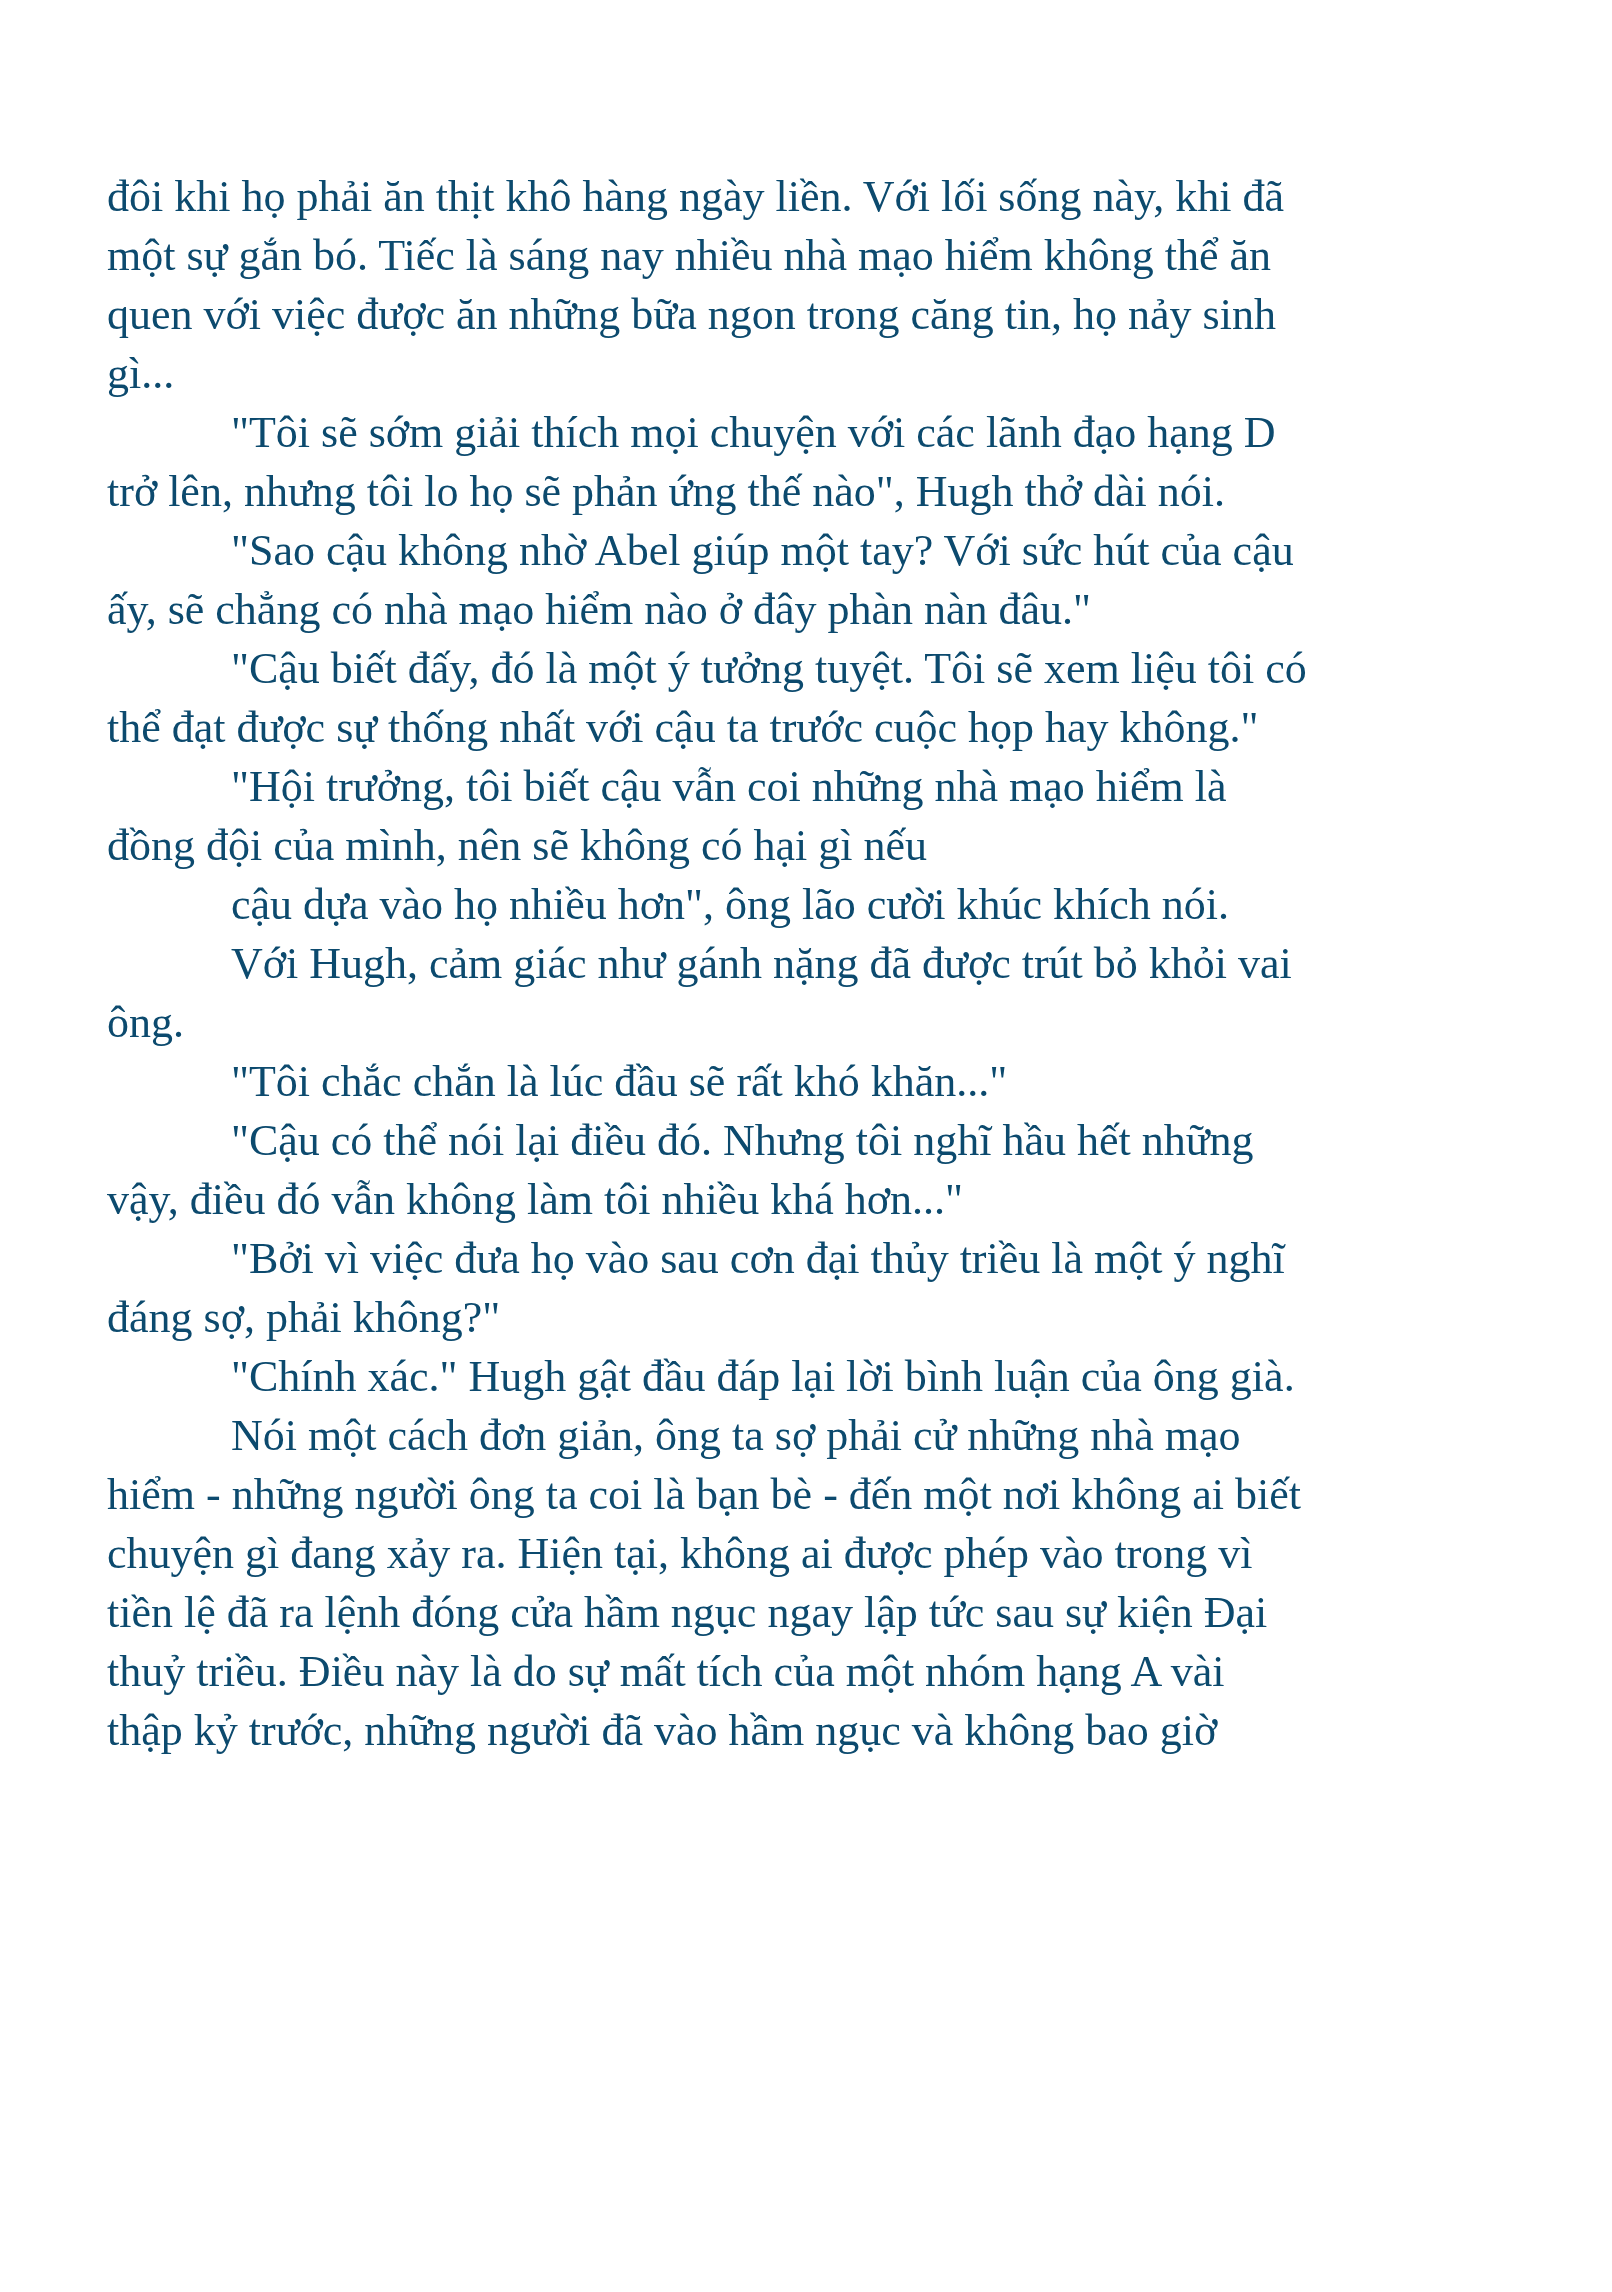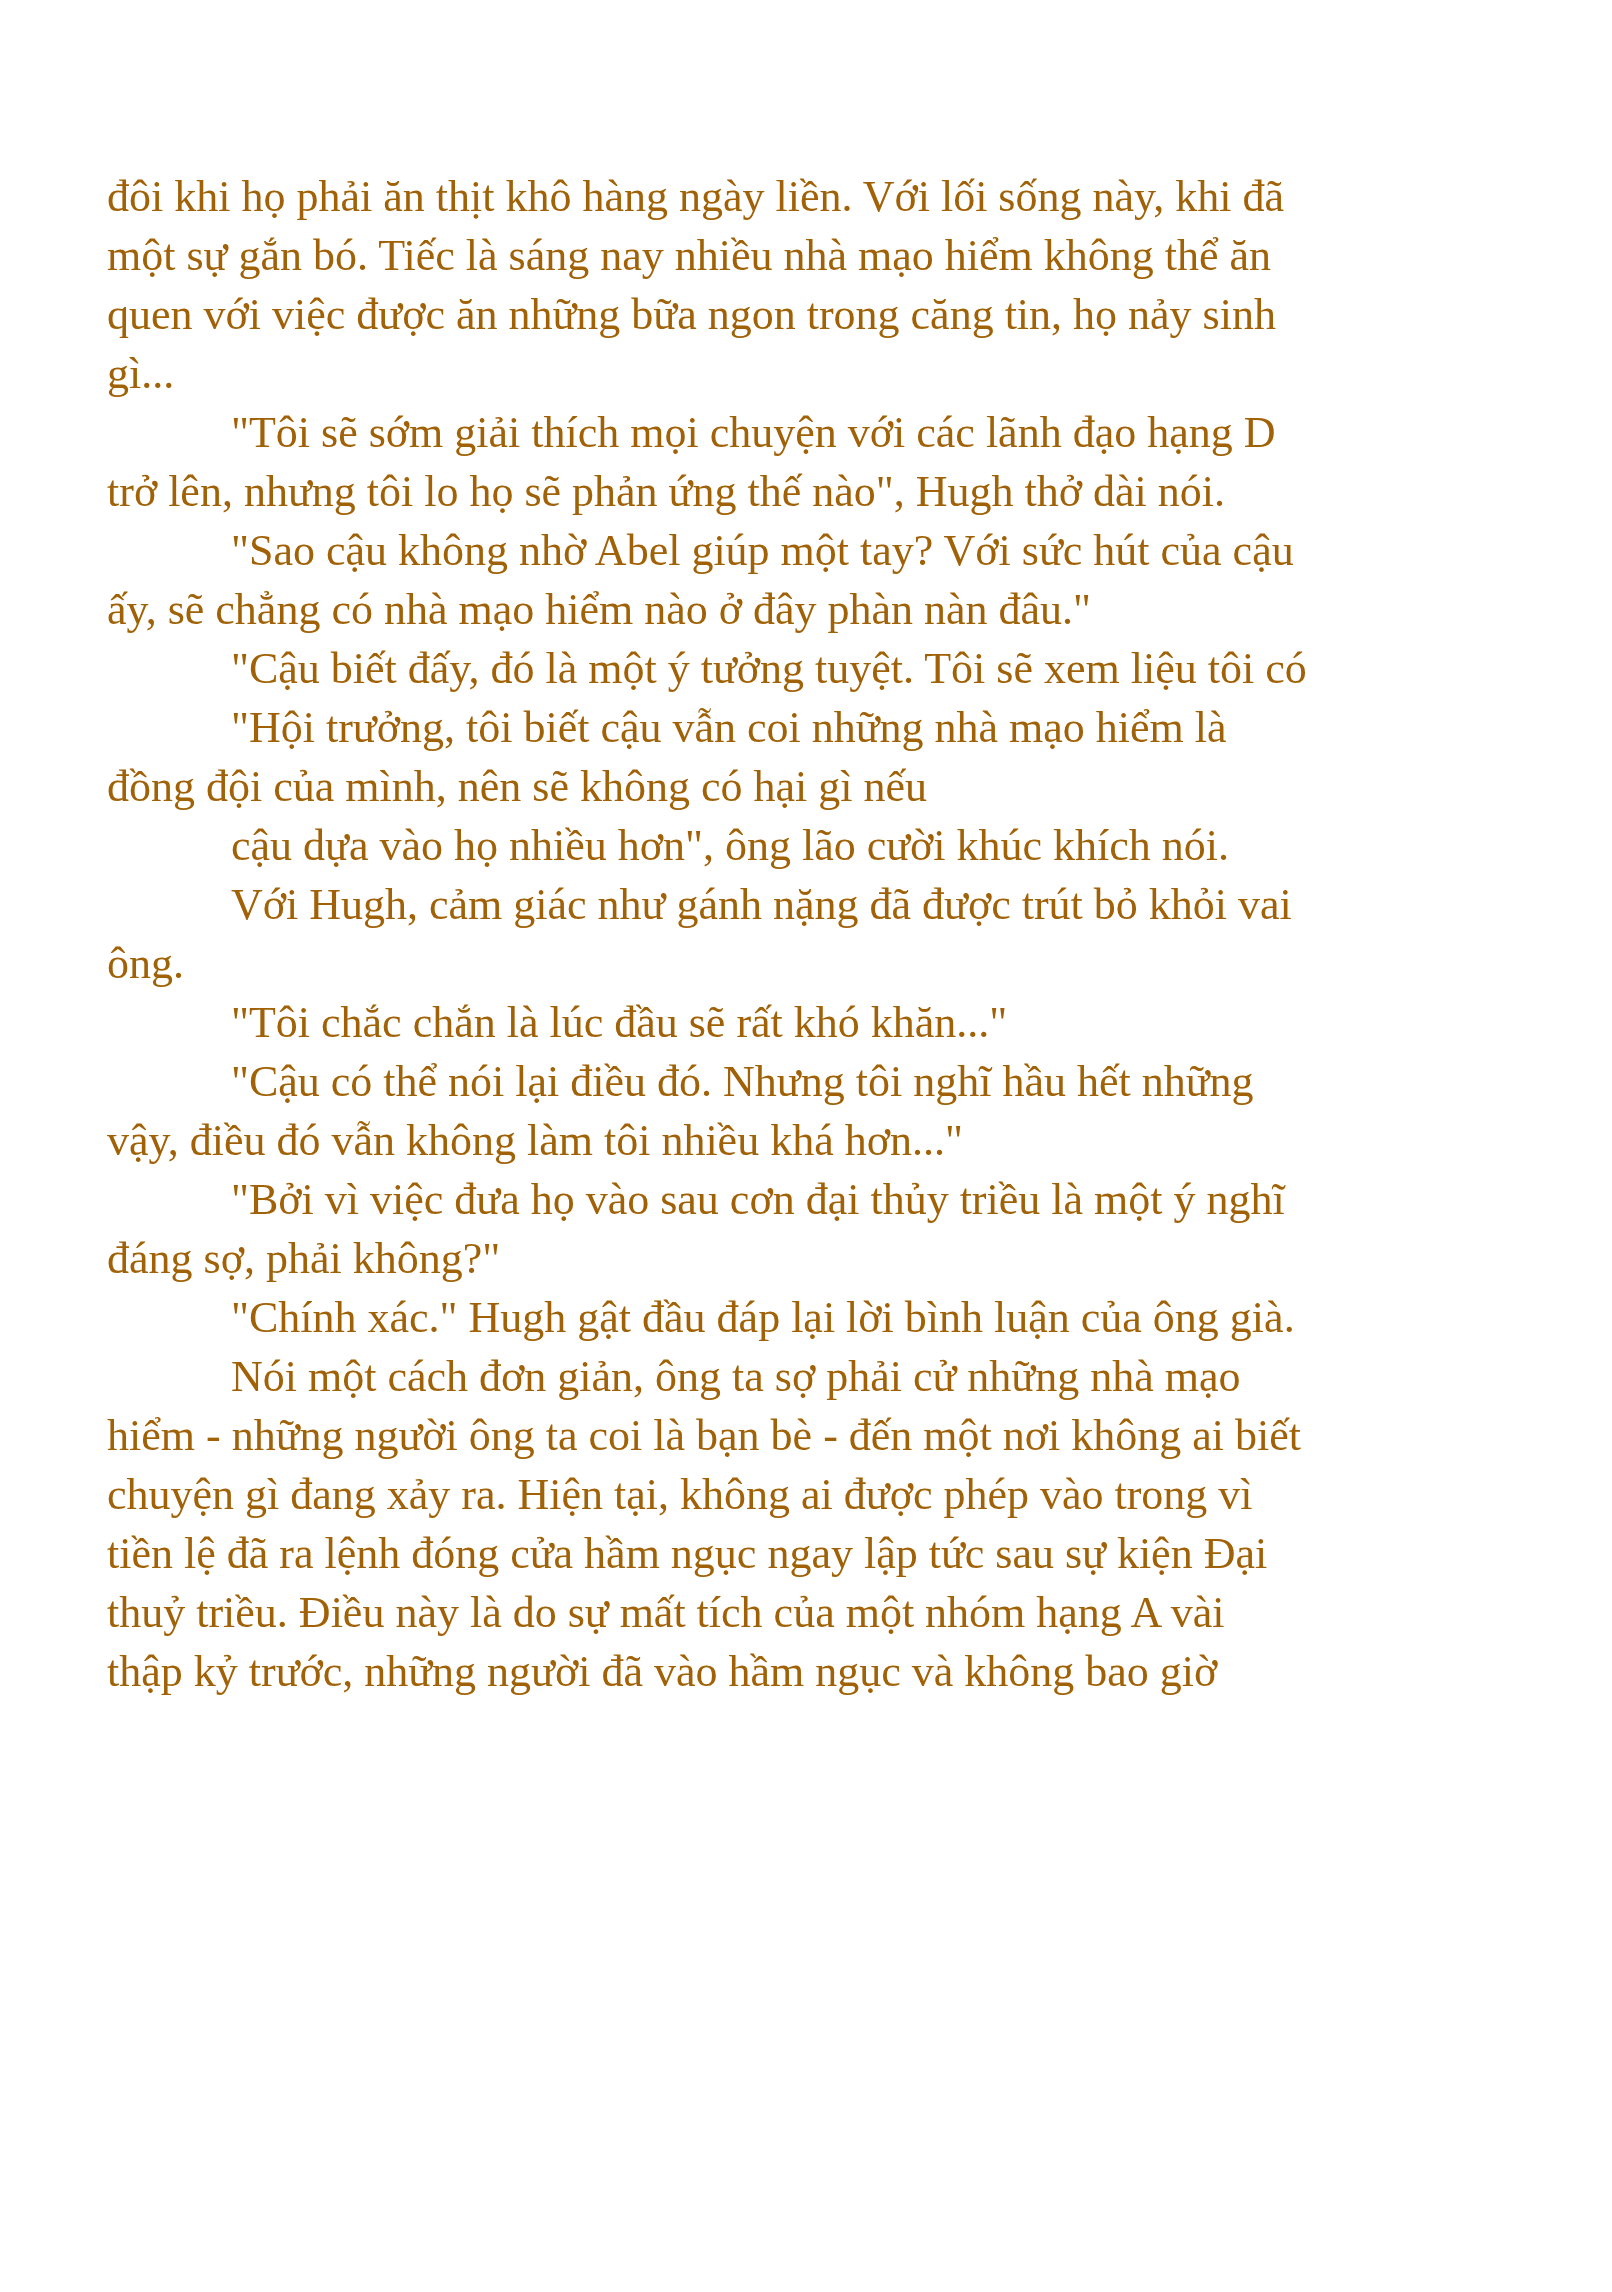--- a/index.html
+++ b/index.html
@@ -14,21 +14,21 @@
       overflow: hidden;
     }
     .page {
       position: absolute;
       left: 107px;
       top: 167px;
       width: 1415px;
       font-family: "Liberation Serif", "DejaVu Serif", serif;
       font-size: 44px;
       line-height: 59px;
-      color: #a16207;
+      color: #0c4a6e;
     }
     .line {
       display: block;
       white-space: nowrap;
       height: 59px;
     }
     .indent {
       padding-left: 124px;
     }
   </style>
@@ -38,20 +38,21 @@
 <div class="page">
   <span class="line">đôi khi họ phải ăn thịt khô hàng ngày liền. Với lối sống này, khi đã</span>
   <span class="line">một sự gắn bó. Tiếc là sáng nay nhiều nhà mạo hiểm không thể ăn</span>
   <span class="line">quen với việc được ăn những bữa ngon trong căng tin, họ nảy sinh</span>
   <span class="line">gì...</span>
   <span class="line indent">"Tôi sẽ sớm giải thích mọi chuyện với các lãnh đạo hạng D</span>
   <span class="line">trở lên, nhưng tôi lo họ sẽ phản ứng thế nào", Hugh thở dài nói.</span>
   <span class="line indent">"Sao cậu không nhờ Abel giúp một tay? Với sức hút của cậu</span>
   <span class="line">ấy, sẽ chẳng có nhà mạo hiểm nào ở đây phàn nàn đâu."</span>
   <span class="line indent">"Cậu biết đấy, đó là một ý tưởng tuyệt. Tôi sẽ xem liệu tôi có</span>
+  <span class="line">thể đạt được sự thống nhất với cậu ta trước cuộc họp hay không."</span>
   <span class="line indent">"Hội trưởng, tôi biết cậu vẫn coi những nhà mạo hiểm là</span>
   <span class="line">đồng đội của mình, nên sẽ không có hại gì nếu</span>
   <span class="line indent">cậu dựa vào họ nhiều hơn", ông lão cười khúc khích nói.</span>
   <span class="line indent">Với Hugh, cảm giác như gánh nặng đã được trút bỏ khỏi vai</span>
   <span class="line">ông.</span>
   <span class="line indent">"Tôi chắc chắn là lúc đầu sẽ rất khó khăn..."</span>
   <span class="line indent">"Cậu có thể nói lại điều đó. Nhưng tôi nghĩ hầu hết những</span>
   <span class="line">vậy, điều đó vẫn không làm tôi nhiều khá hơn..."</span>
   <span class="line indent">"Bởi vì việc đưa họ vào sau cơn đại thủy triều là một ý nghĩ</span>
   <span class="line">đáng sợ, phải không?"</span>

